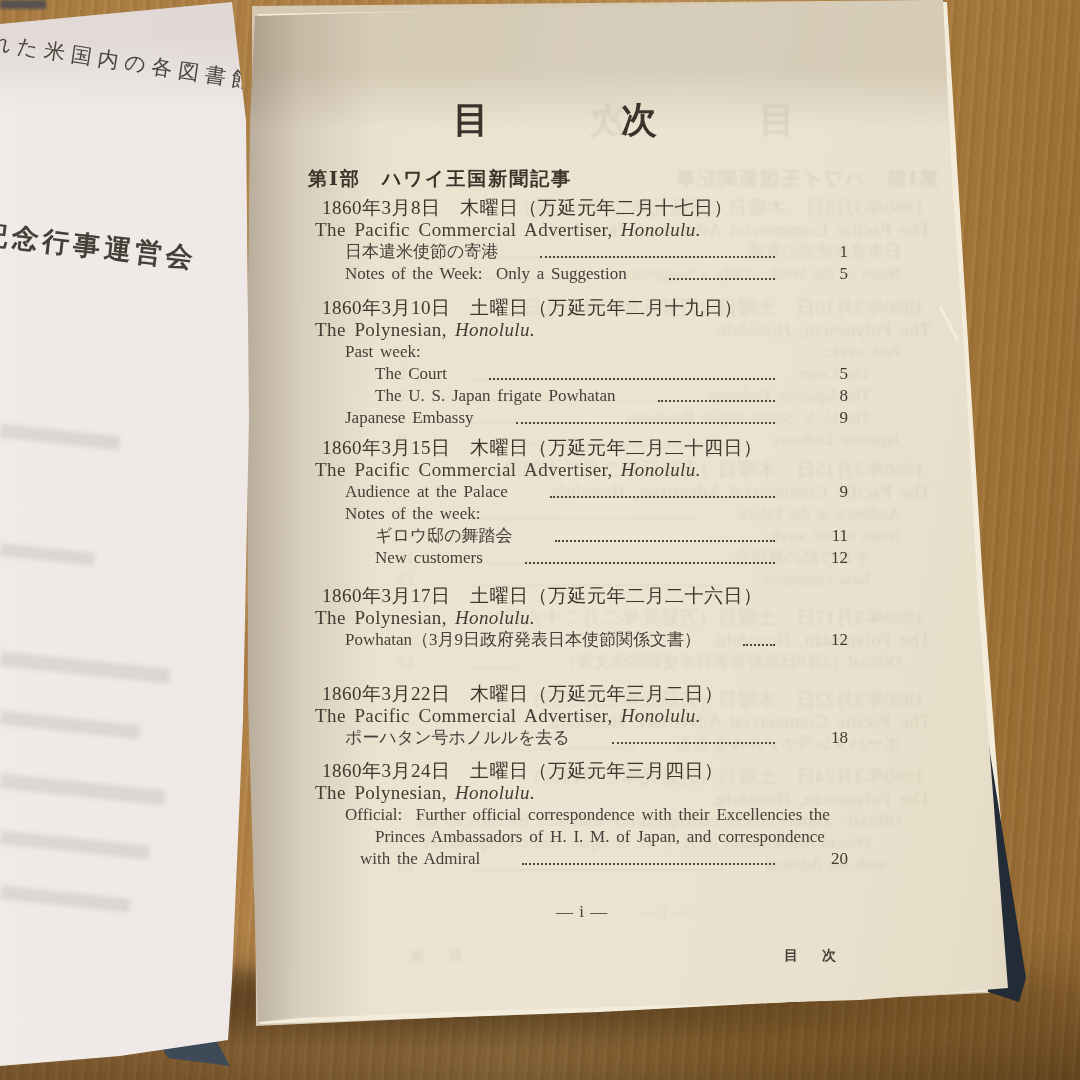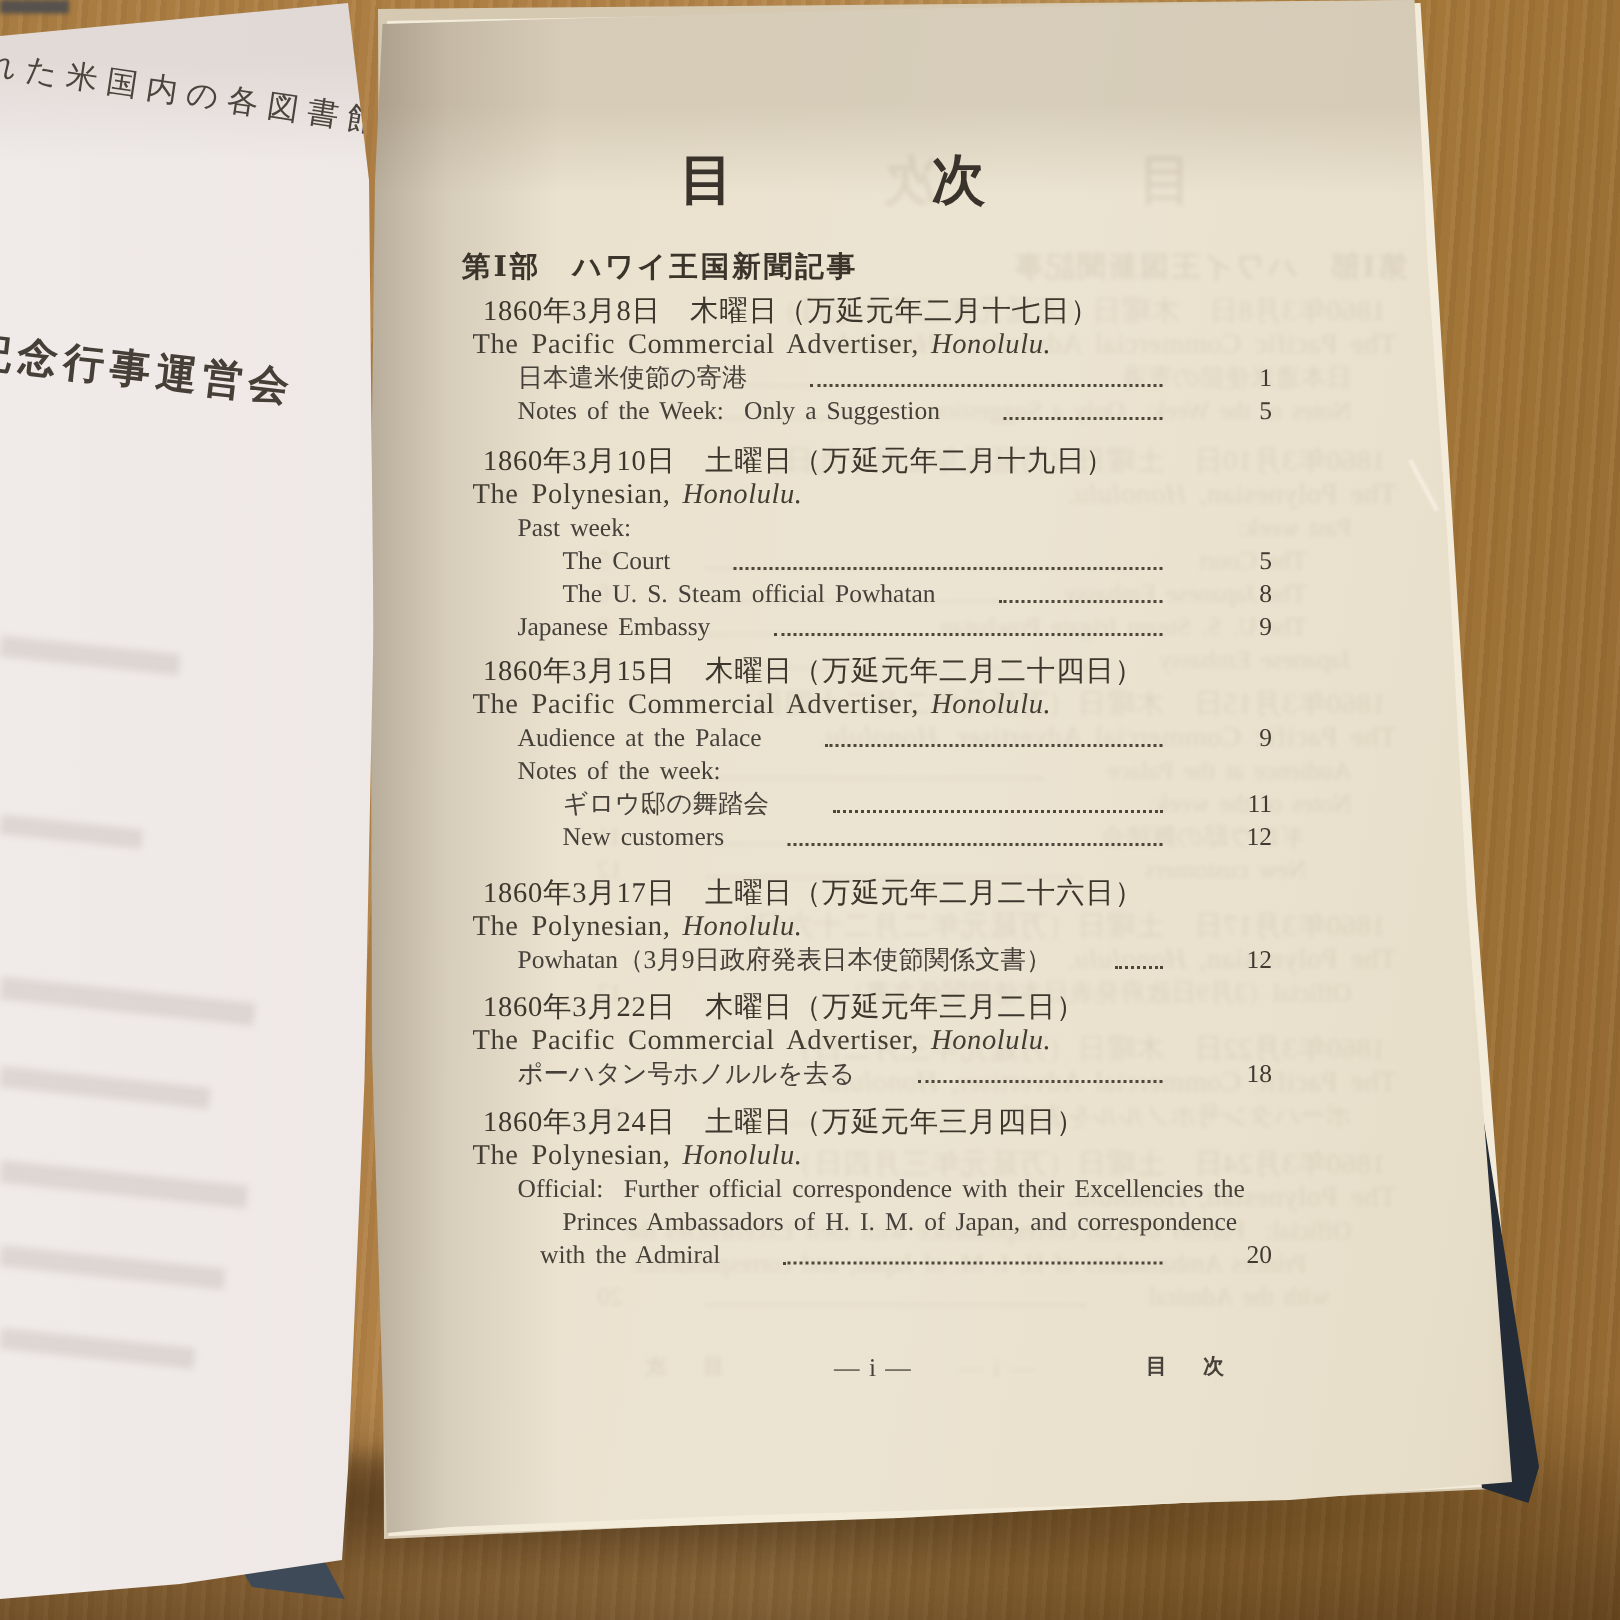--- a/index.html
+++ b/index.html
@@ -46,21 +46,21 @@
   .source .it{font-style:italic;margin-left:8px;text-align:right;}
   .item{font-size:17px;word-spacing:2.5px;gap:35px;}
   .ind1{padding-left:37px;}
   .ind2{padding-left:67px;}
   .ind3{padding-left:52px;}
   .lbl{white-space:pre;flex:0 0 auto;}
   .dots{flex:1 1 auto;border-bottom:2.5px dotted #4d4639;margin:0 4px 5px 7px;min-width:10px;}
   .pg{flex:0 0 34px;text-align:right;font-size:17px;color:#403a31;}
   .toc-footer{position:absolute;top:900px;left:0;width:540px;height:24px;line-height:24px;}
   .pagenum{position:absolute;left:248px;font-size:17px;letter-spacing:1px;color:#46413a;}
-  .running{position:absolute;left:456px;font-size:14px;font-weight:700;letter-spacing:5px;color:#46413a;}
+  .running{position:absolute;left:476px;font-size:14px;font-weight:700;letter-spacing:5px;color:#46413a;margin-top:44px;}
   .ghost{position:absolute;left:398px;top:0;width:540px;height:1080px;transform:scaleX(-1);
     filter:blur(1.3px);opacity:.1;pointer-events:none;}
   .ghost .toc-content{position:static;width:540px;}
   .ghost *{color:#6f5f47 !important;border-color:#6f5f47 !important;}
   .page-left{position:absolute;inset:0;
     clip-path:polygon(0px 24px,232px 2px,246px 120px,249px 420px,243px 720px,232px 980px,228px 1040px,120px 1056px,0px 1066px);
     background:
       linear-gradient(180deg, rgba(120,105,95,.12) 0 40px, rgba(120,105,95,0) 110px),
       linear-gradient(90deg,#f0eae8 0%,#ece5e3 58%,#dcd2ce 86%,#c8bebb 97%,#b7aeab 100%);
     filter:drop-shadow(4px 10px 10px rgba(45,28,10,.38));}
@@ -247,21 +247,21 @@
             </div>
             <div class="item row ind1">
               <span class="lbl">Past week:</span>
             </div>
             <div class="item row ind2">
               <span class="lbl">The Court</span>
               <span class="dots"></span>
               <span class="pg">5</span>
             </div>
             <div class="item row ind2">
-              <span class="lbl">The U. S. Steam official Powhatan</span>
+              <span class="lbl">The U. S. Japan frigate Powhatan</span>
               <span class="dots"></span>
               <span class="pg">8</span>
             </div>
             <div class="item row ind1">
               <span class="lbl">Japanese Embassy</span>
               <span class="dots"></span>
               <span class="pg">9</span>
             </div>
           </div>
           <div class="block" style="margin-top: 8px;">
@@ -294,21 +294,21 @@
             <div class="source row">
               <span class="lbl">The Polynesian,</span>
               <span class="it">Honolulu.</span>
             </div>
             <div class="item row ind1">
               <span class="lbl">Powhatan（3月9日政府発表日本使節関係文書）</span>
               <span class="dots"></span>
               <span class="pg">12</span>
             </div>
           </div>
-          <div class="block" style="margin-top: 10px;">
+          <div class="block" style="margin-top: 32px;">
             <div class="date row">1860年3月22日　木曜日（万延元年三月二日）</div>
             <div class="source row">
               <span class="lbl">The Pacific Commercial Advertiser,</span>
               <span class="it">Honolulu.</span>
             </div>
             <div class="item row ind1">
               <span class="lbl">ポーハタン号ホノルルを去る</span>
               <span class="dots"></span>
               <span class="pg">18</span>
             </div>

